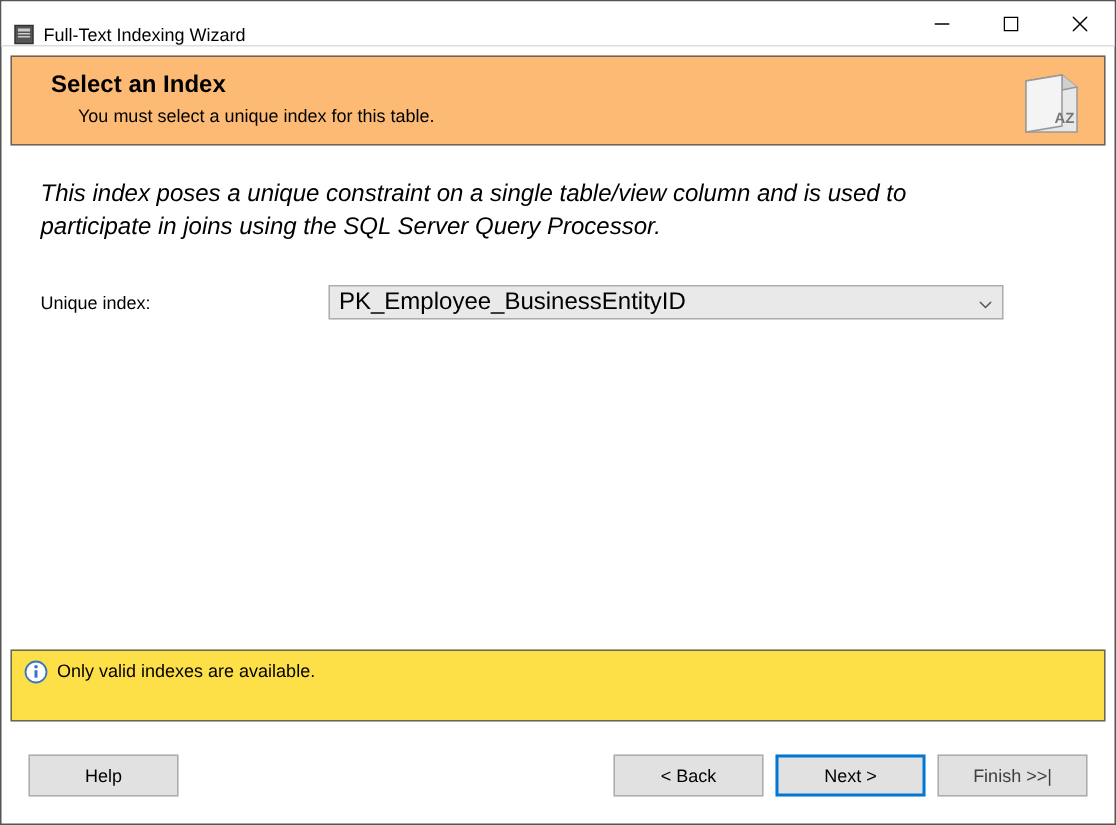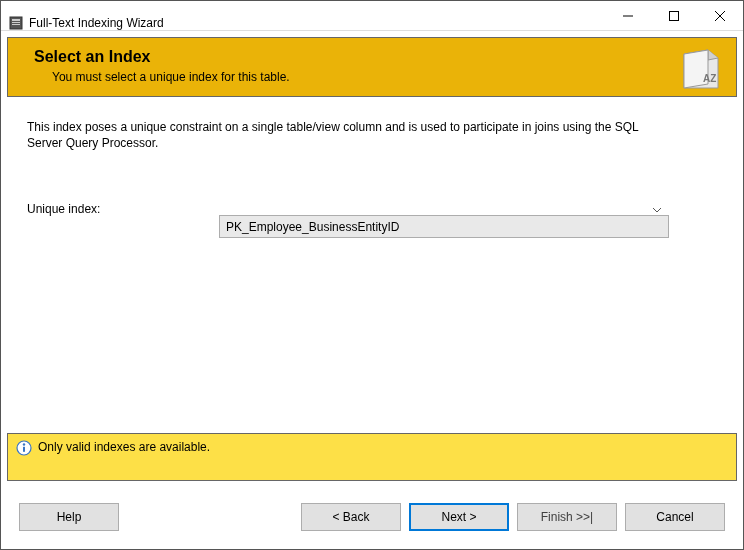--- a/index.html
+++ b/index.html
@@ -41,21 +41,21 @@
       height: 100%;
       display: flex;
       align-items: center;
       justify-content: center;
       font-family: inherit;
       background: transparent;
       border: none;
     }
 
     .header-band {
-      background: #eab308;
+      background: #fdba74;
       padding: 10px 14px 12px 14px;
       border: 1px solid #666;
       margin: 6px;
       display: flex;
       align-items: flex-start;
       position: relative;
     }
     .header-text h1 {
       margin: 0 0 4px 12px;
       font-size: 16px;
@@ -73,50 +73,50 @@
       height: 42px;
     }
 
     .body {
       flex: 1;
       padding: 16px 22px 0 26px;
       display: flex;
       flex-direction: column;
     }
     .description {
-      font-size: 12px;
+      font-size: 16px;
       line-height: 1.35;
       margin-bottom: 28px;
       max-width: 640px;
+      font-style: italic;
     }
     .field-row {
       display: flex;
       align-items: center;
       margin-bottom: 20px;
       gap: 12px;
     }
     .field-label {
       width: 180px;
       font-size: 12px;
     }
     .dropdown {
       width: 450px;
       position: relative;
     }
     .dropdown button {
       width: 100%;
       height: 23px;
       text-align: left;
       padding: 0 24px 0 6px;
-      font-size: 12px;
+      font-size: 16px;
       font-family: inherit;
       background: #e9e9e9;
       border: 1px solid #adadad;
       position: relative;
-      margin-top: 36px;
     }
     .dropdown .chev {
       position: absolute;
       right: 8px;
       top: 50%;
       transform: translateY(-50%);
       pointer-events: none;
     }
 
     .info-band {
@@ -239,16 +239,15 @@
     </span>
     <span>Only valid indexes are available.</span>
   </div>
 
   <div class="footer">
     <button class="btn help">Help</button>
     <span class="spacer"></span>
     <button class="btn">&lt; Back</button>
     <button class="btn default">Next &gt;</button>
     <button class="btn" disabled="">Finish &gt;&gt;|</button>
-    <button class="btn">Cancel</button>
   </div>
 
 </div>
 
 </body></html>

